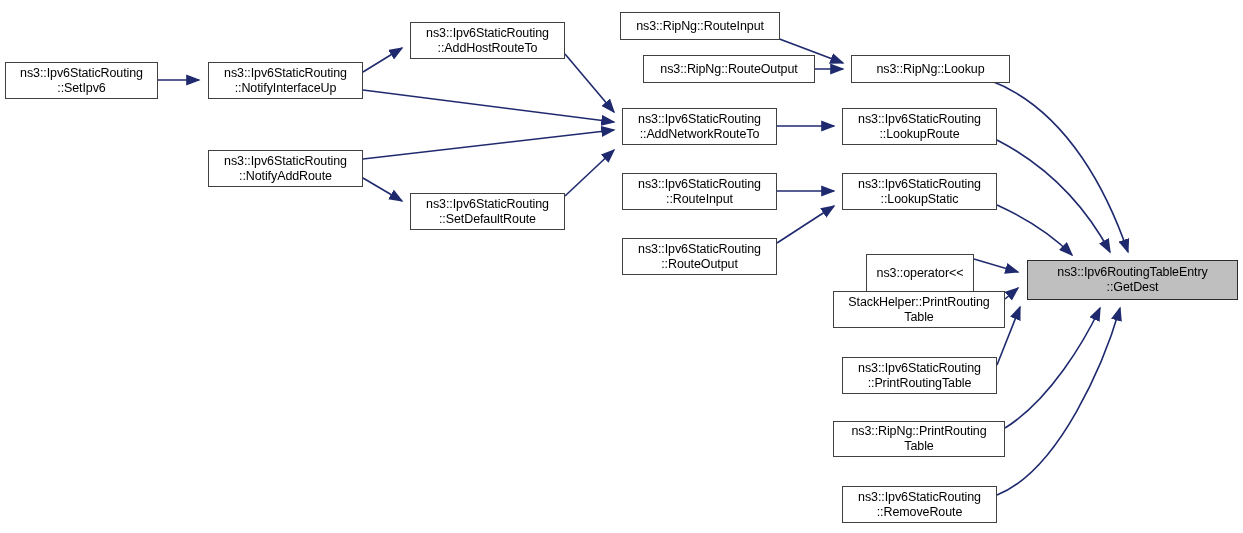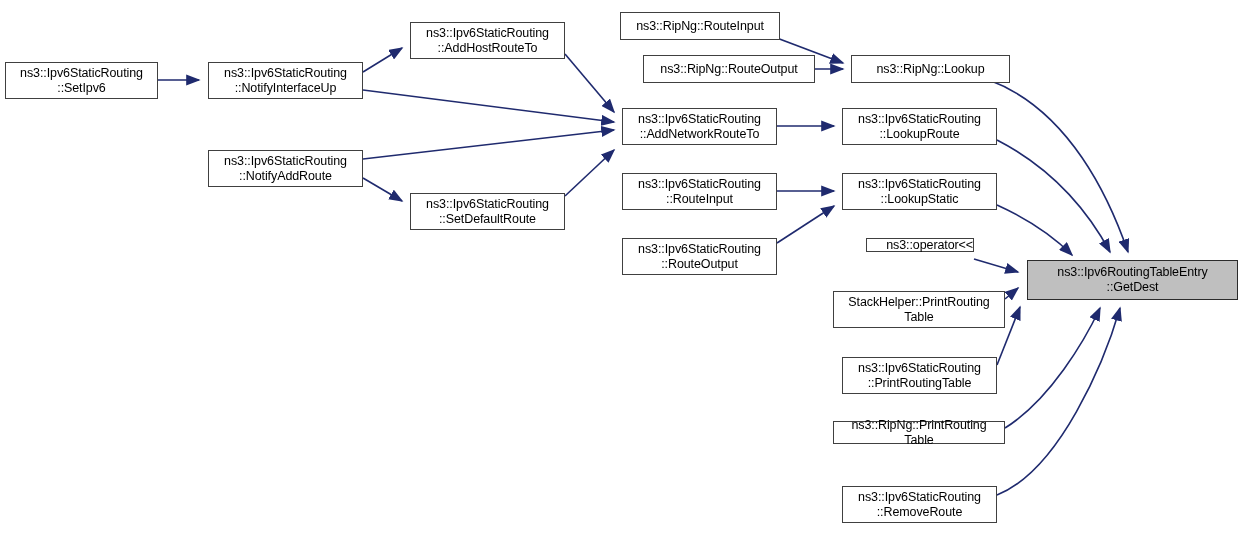--- a/index.html
+++ b/index.html
@@ -84,26 +84,26 @@
 ::AddNetworkRouteTo</span></div>
       <div class="node" style="left: 622px; top: 173px; width: 155px; height: 37px;"><span>ns3::Ipv6StaticRouting
 ::RouteInput</span></div>
       <div class="node" style="left: 622px; top: 238px; width: 155px; height: 37px;"><span>ns3::Ipv6StaticRouting
 ::RouteOutput</span></div>
       <div class="node" style="left: 851px; top: 55px; width: 159px; height: 28px;"><span>ns3::RipNg::Lookup</span></div>
       <div class="node" style="left: 842px; top: 108px; width: 155px; height: 37px;"><span>ns3::Ipv6StaticRouting
 ::LookupRoute</span></div>
       <div class="node" style="left: 842px; top: 173px; width: 155px; height: 37px;"><span>ns3::Ipv6StaticRouting
 ::LookupStatic</span></div>
-      <div class="node" style="left: 866px; top: 238px; width: 108px; height: 14px; justify-content: flex-end;"><span>ns3::operator&lt;&lt;</span></div>
+      <div class="node" style="left: 866px; top: 254px; width: 108px; height: 38px;"><span>ns3::operator&lt;&lt;</span></div>
       <div class="node" style="left: 833px; top: 291px; width: 172px; height: 37px;"><span>StackHelper::PrintRouting
 Table</span></div>
       <div class="node" style="left: 842px; top: 357px; width: 155px; height: 37px;"><span>ns3::Ipv6StaticRouting
 ::PrintRoutingTable</span></div>
-      <div class="node" style="left: 833px; top: 421px; width: 172px; height: 23px;"><span>ns3::RipNg::PrintRouting
+      <div class="node" style="left: 833px; top: 421px; width: 172px; height: 36px;"><span>ns3::RipNg::PrintRouting
 Table</span></div>
       <div class="node" style="left: 842px; top: 486px; width: 155px; height: 37px;"><span>ns3::Ipv6StaticRouting
 ::RemoveRoute</span></div>
       <div class="node highlight" style="left: 1027px; top: 260px; width: 211px; height: 40px;"><span>ns3::Ipv6RoutingTableEntry
 ::GetDest</span></div>
     </div>
 
 </div>
 
 </body></html>

